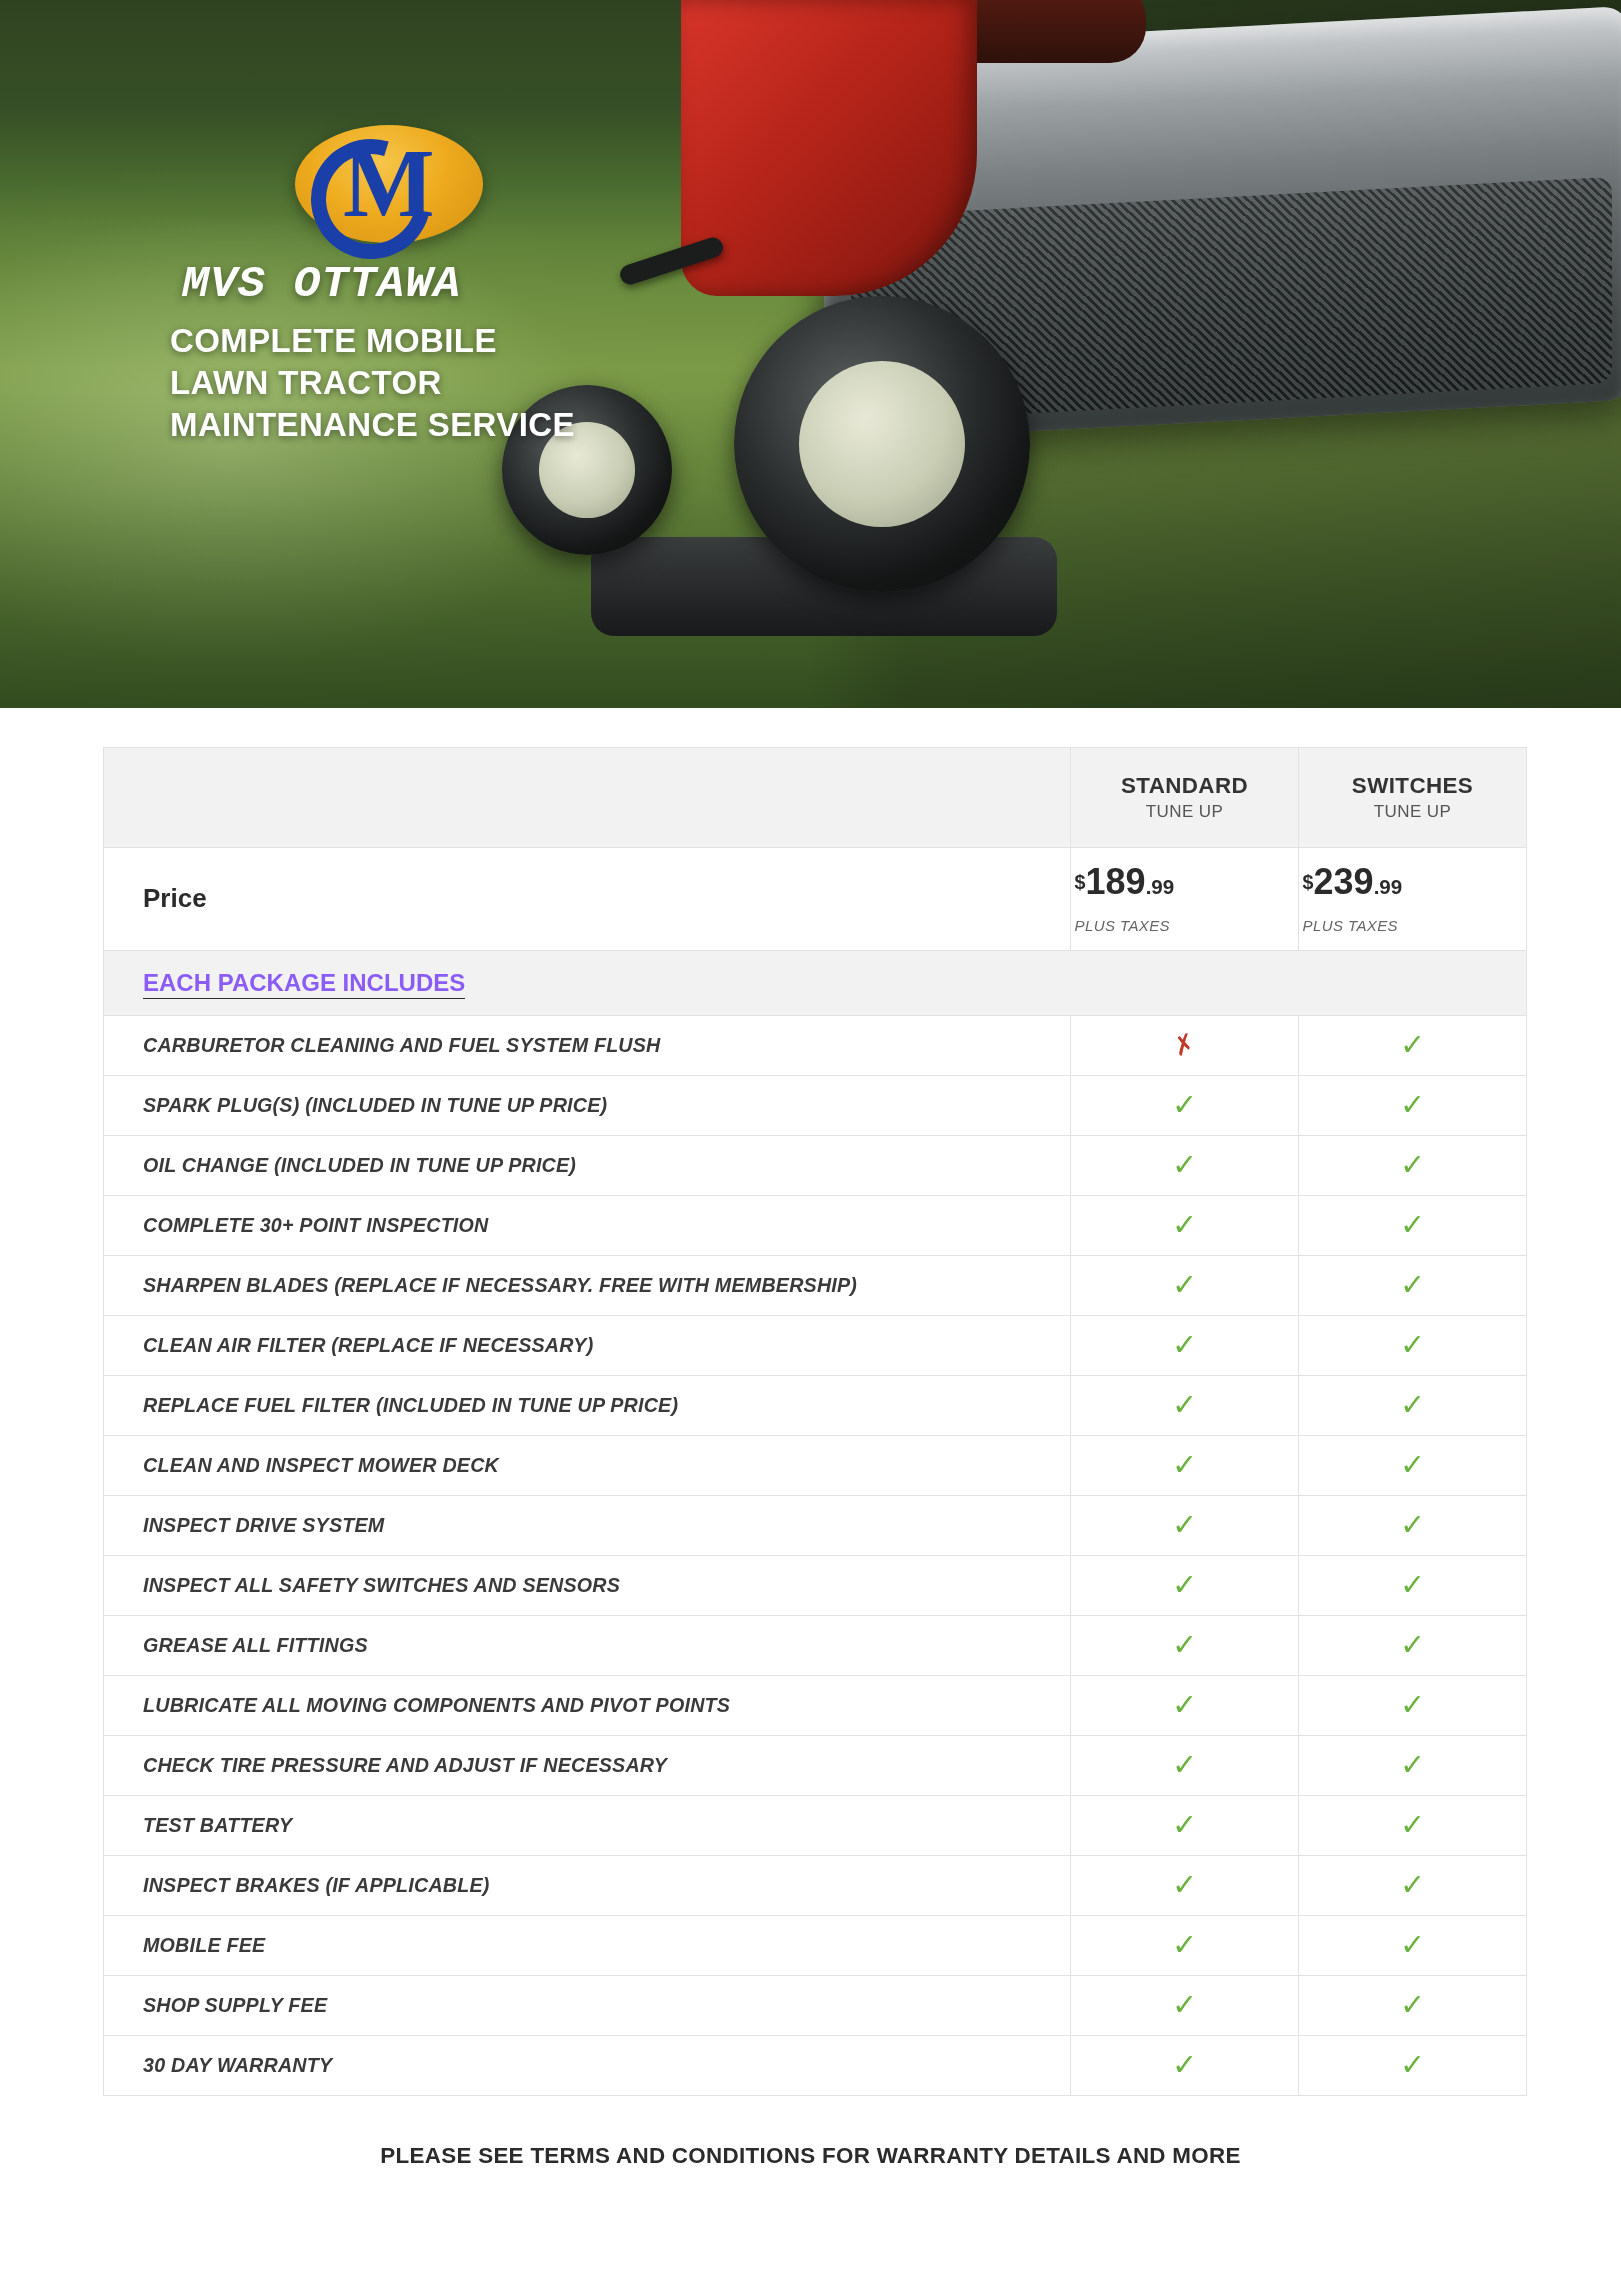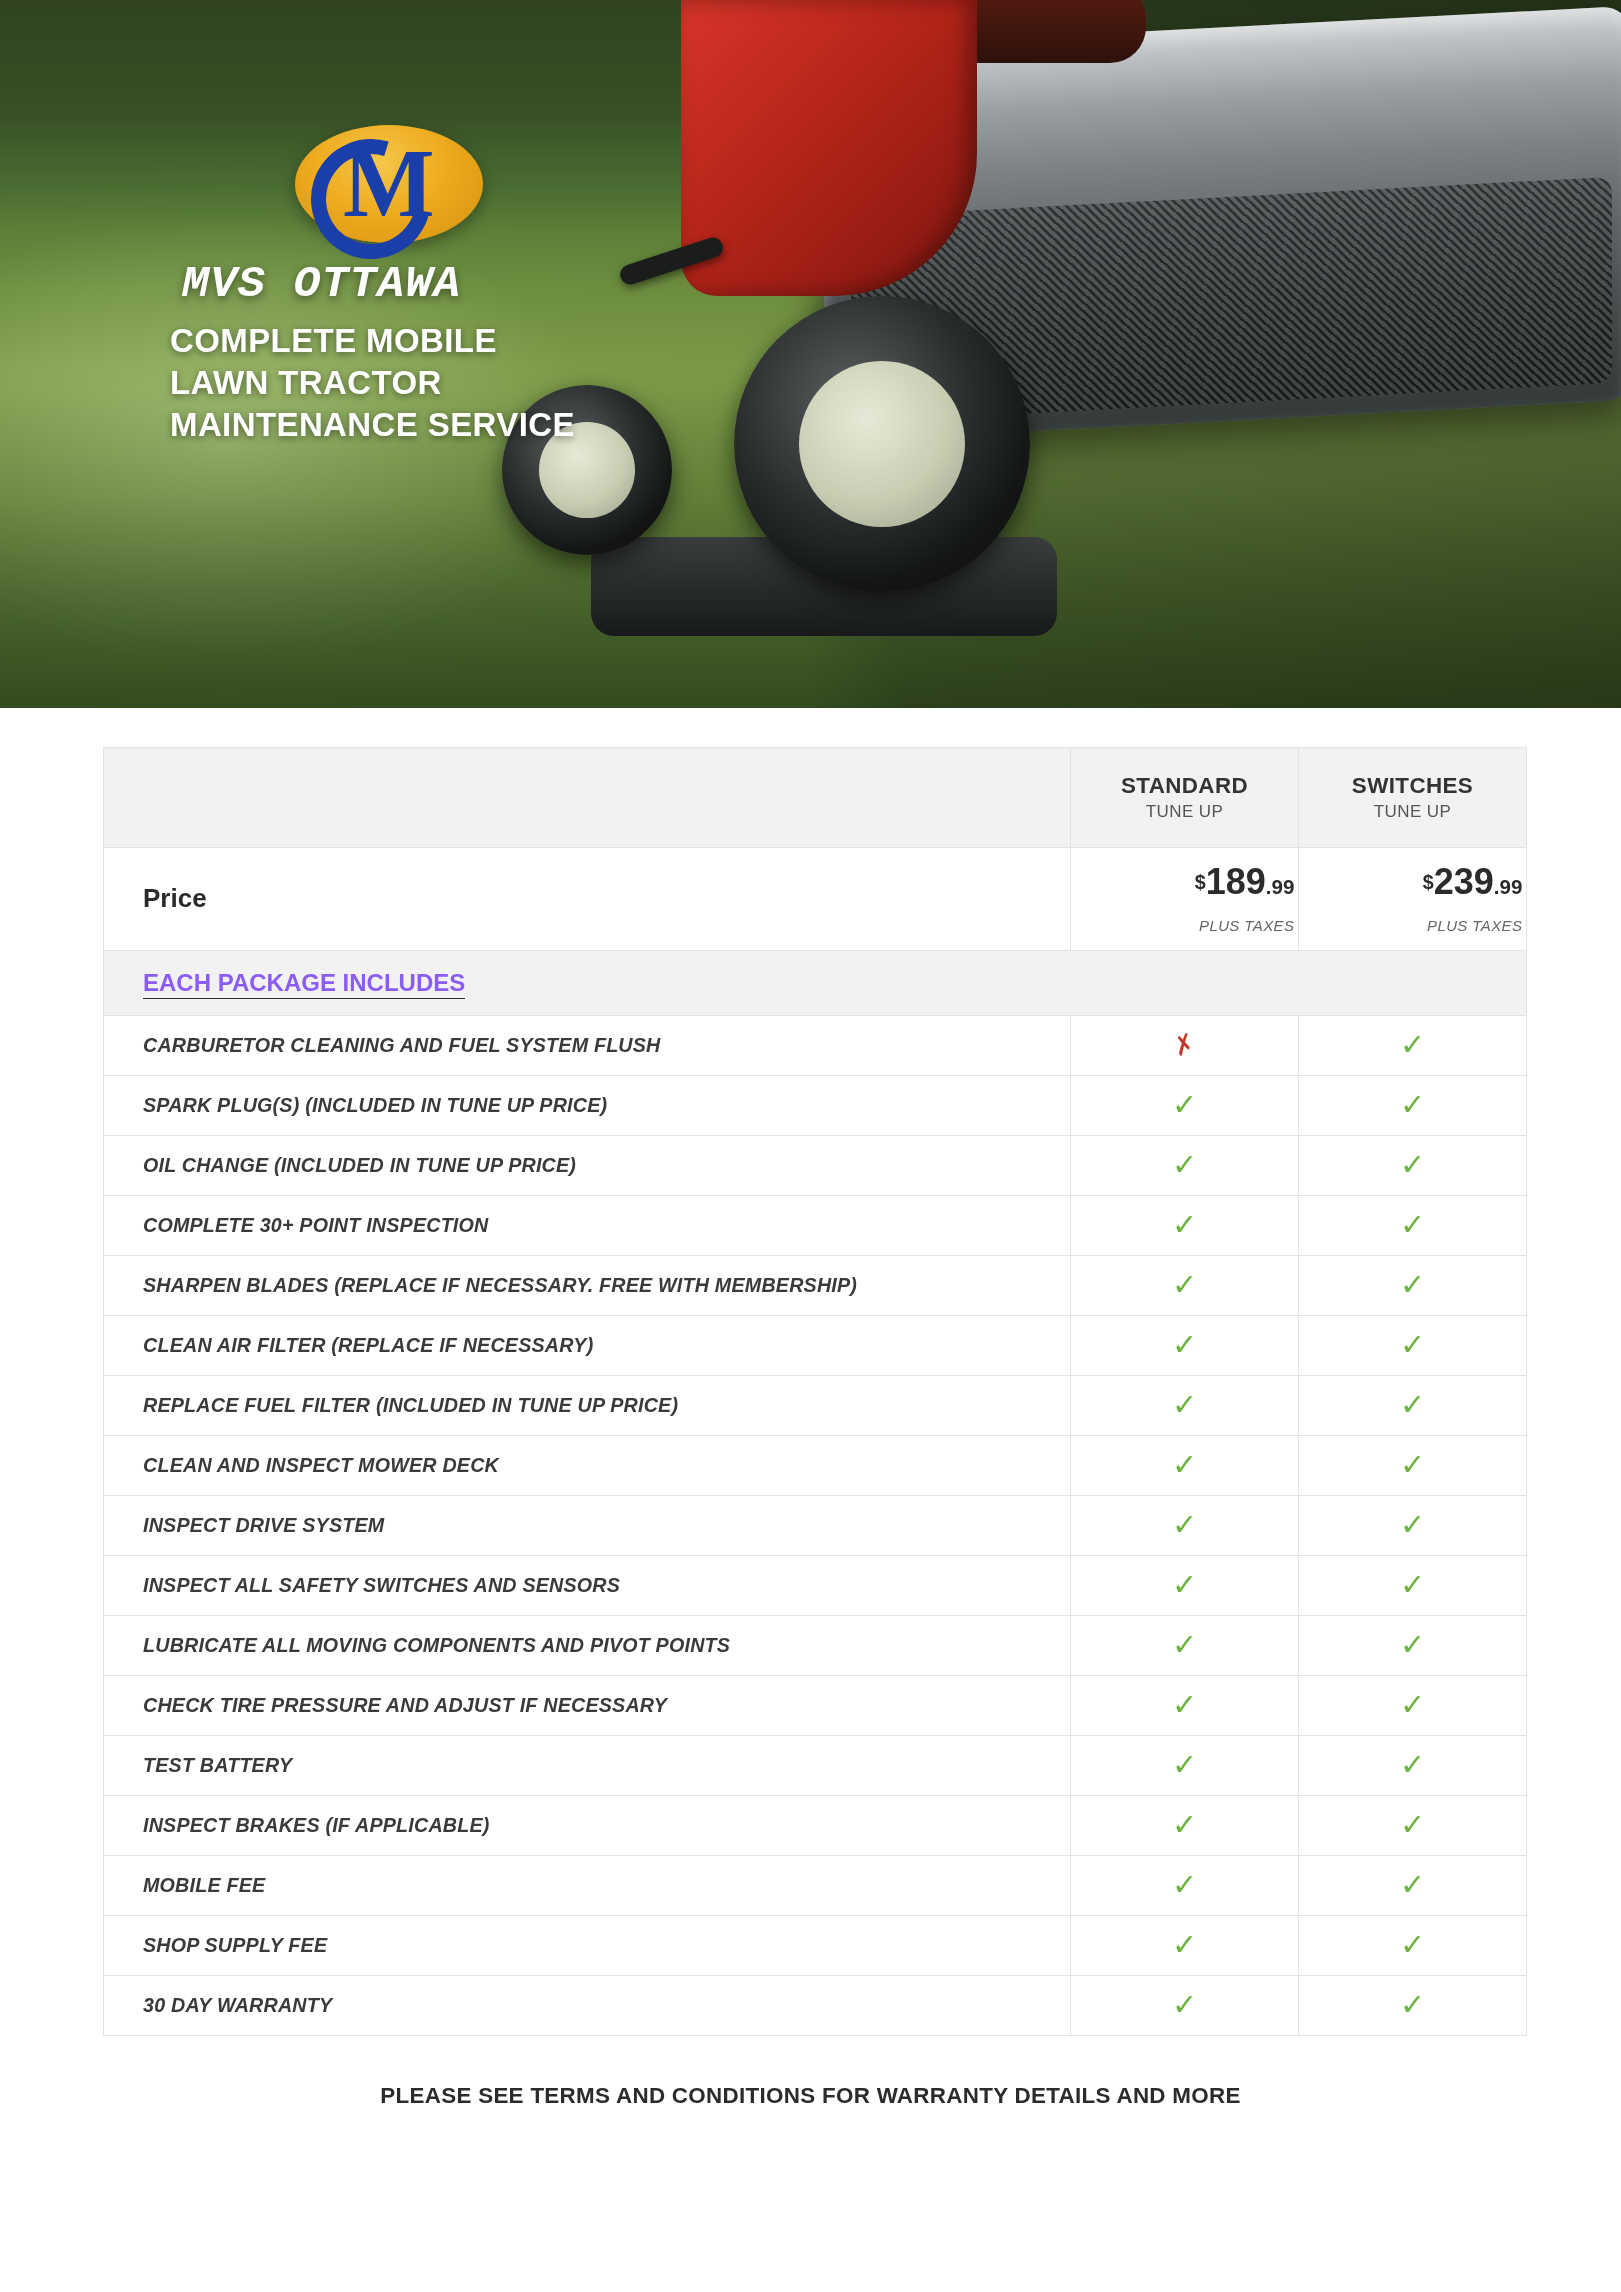--- a/index.html
+++ b/index.html
@@ -206,21 +206,21 @@
   }
 
   td.price-label {
     padding: 19.7px 39px;
     font-size: 26px;
     font-weight: bold;
     color: #2b2b2b;
     background: #ffffff;
   }
   td.price-cell {
-    text-align: right;
+    text-align: left;
     background: #ffffff;
     padding: 12.5px 3.6px 16px 3.6px;
   }
   .price-main {
     font-size: 36px;
     font-weight: bold;
     color: #2b2b2b;
     white-space: nowrap;
   }
   .price-main .cur { font-size: 19.7px; vertical-align: 5.4px; font-weight: bold; }
@@ -398,20 +398,25 @@
           <td class="feature">INSPECT DRIVE SYSTEM</td>
           <td class="mark"><span class="check">✓</span></td>
           <td class="mark"><span class="check">✓</span></td>
         </tr>
         <tr>
           <td class="feature">INSPECT ALL SAFETY SWITCHES AND SENSORS</td>
           <td class="mark"><span class="check">✓</span></td>
           <td class="mark"><span class="check">✓</span></td>
         </tr>
         <tr>
+          <td class="feature">GREASE ALL FITTINGS</td>
+          <td class="mark"><span class="check">✓</span></td>
+          <td class="mark"><span class="check">✓</span></td>
+        </tr>
+        <tr>
           <td class="feature">LUBRICATE ALL MOVING COMPONENTS AND PIVOT POINTS</td>
           <td class="mark"><span class="check">✓</span></td>
           <td class="mark"><span class="check">✓</span></td>
         </tr>
         <tr>
           <td class="feature">CHECK TIRE PRESSURE AND ADJUST IF NECESSARY</td>
           <td class="mark"><span class="check">✓</span></td>
           <td class="mark"><span class="check">✓</span></td>
         </tr>
         <tr>

